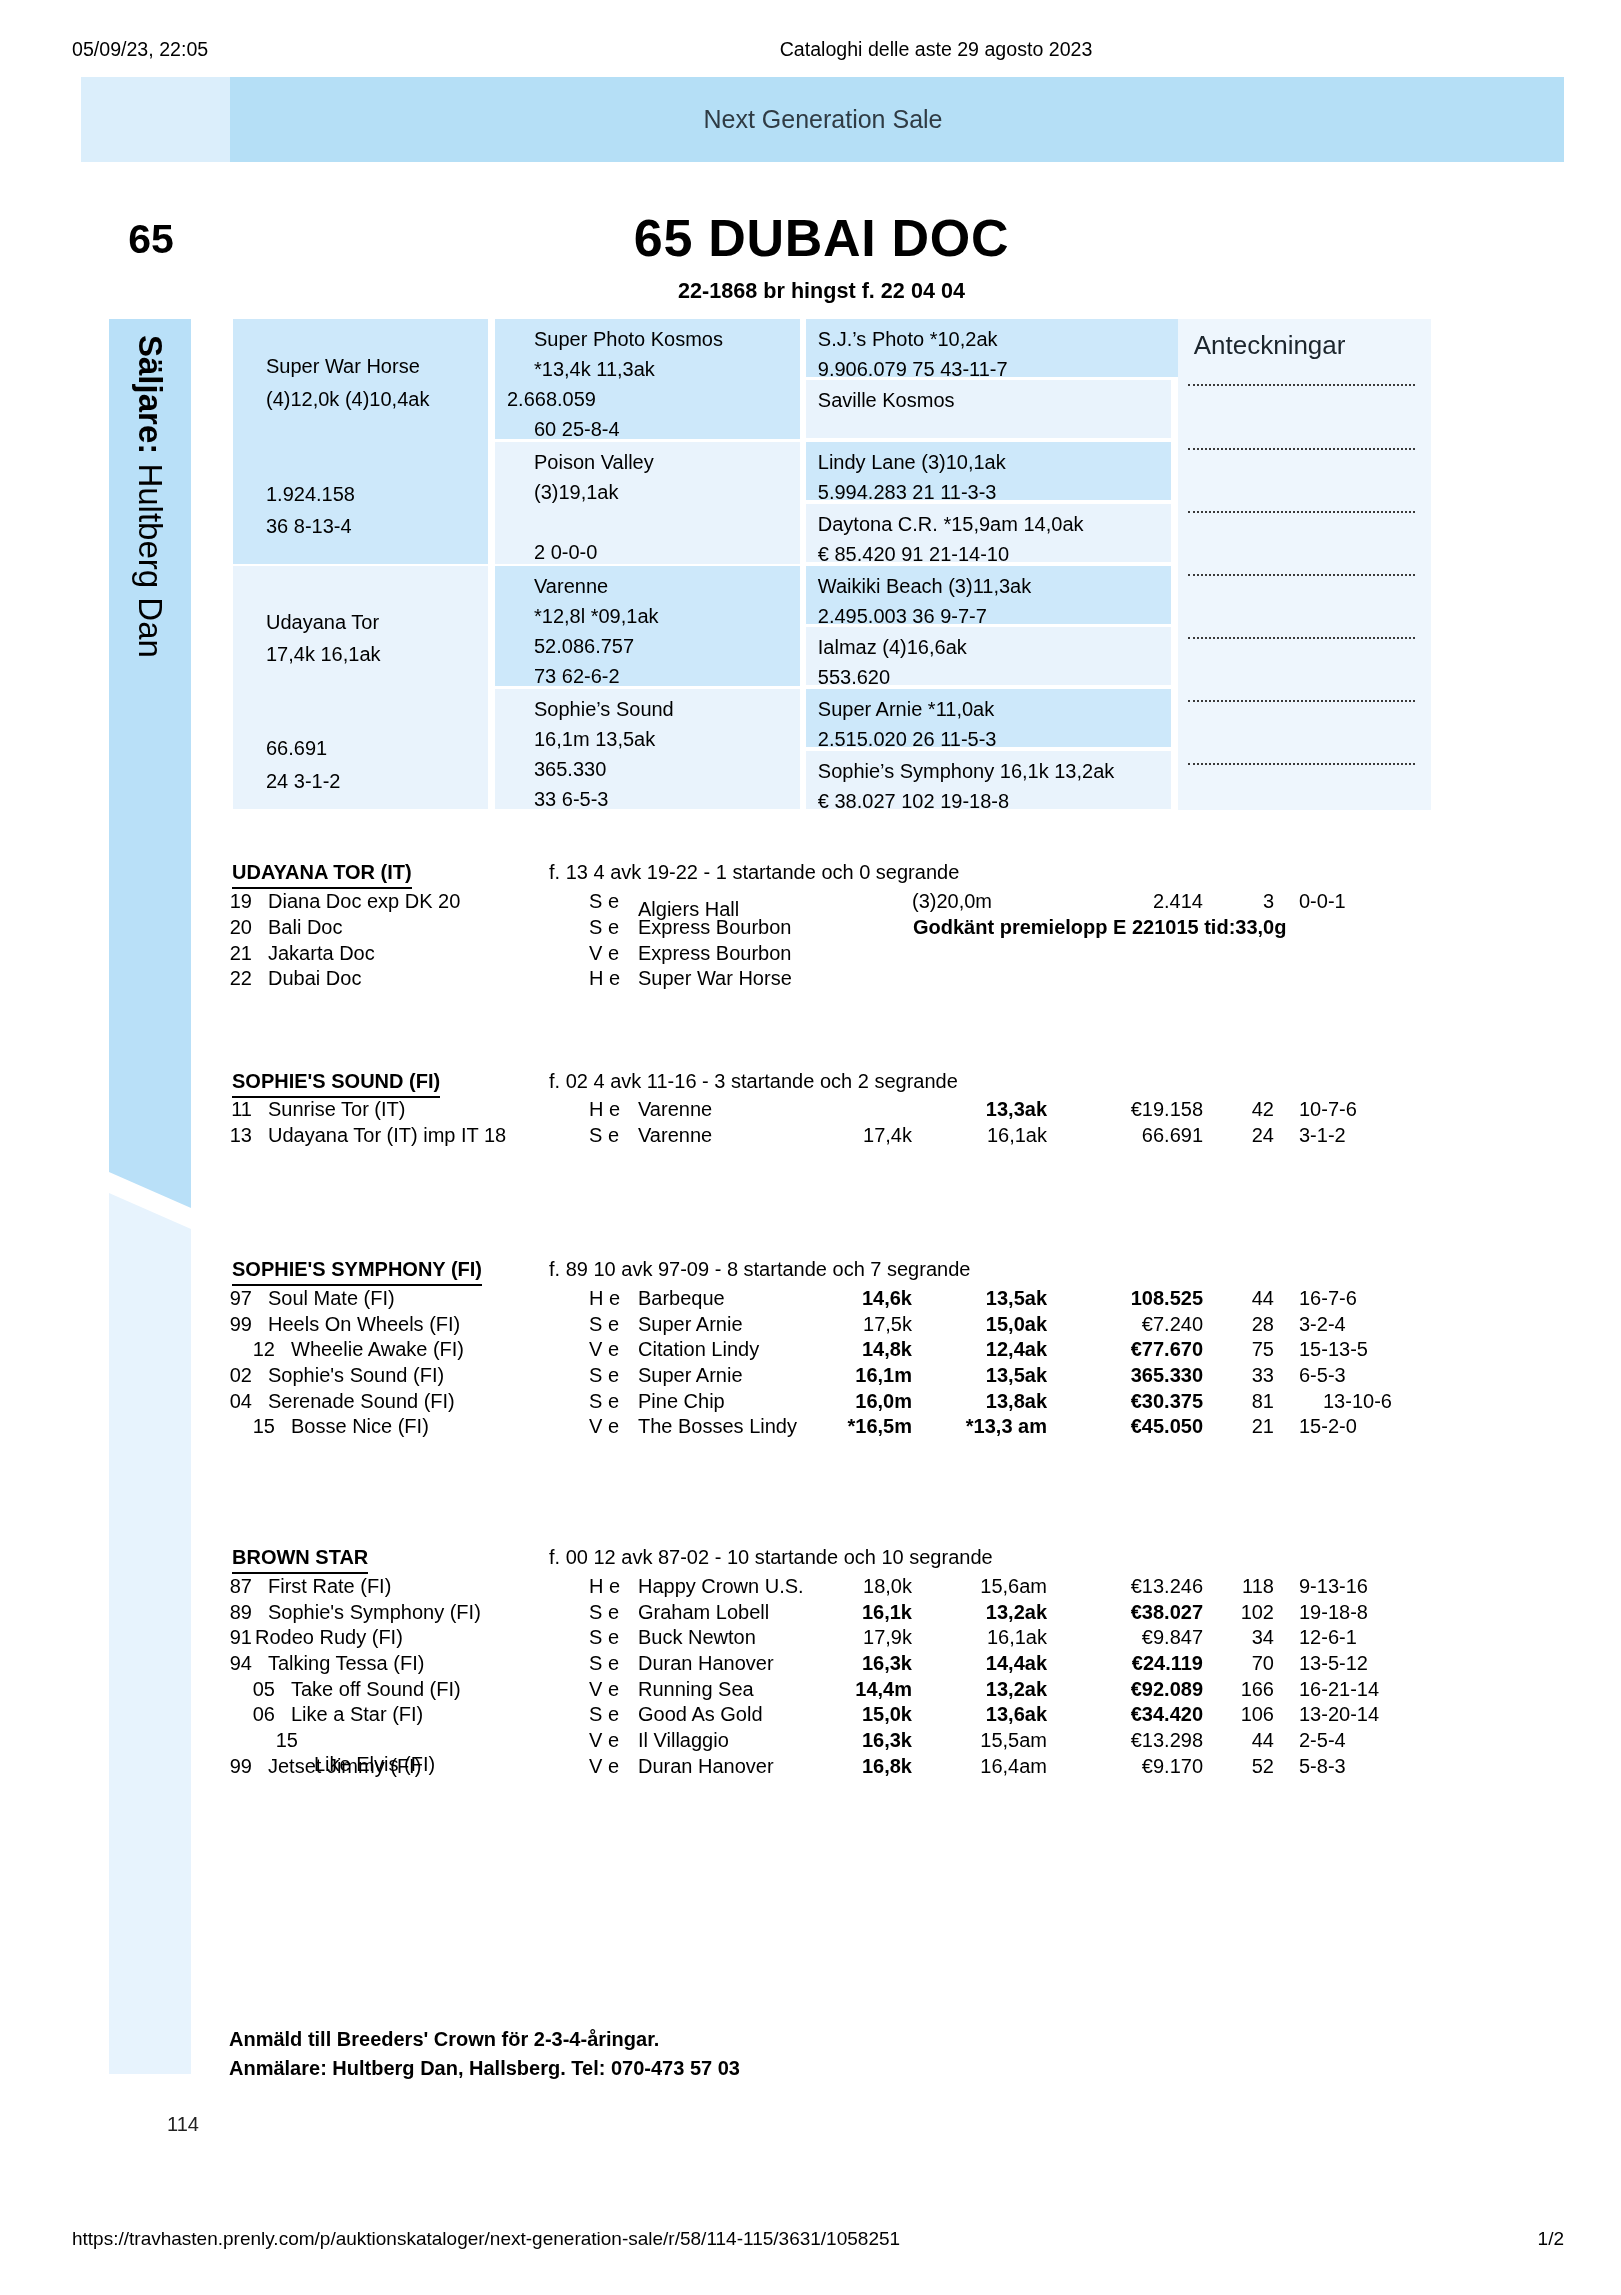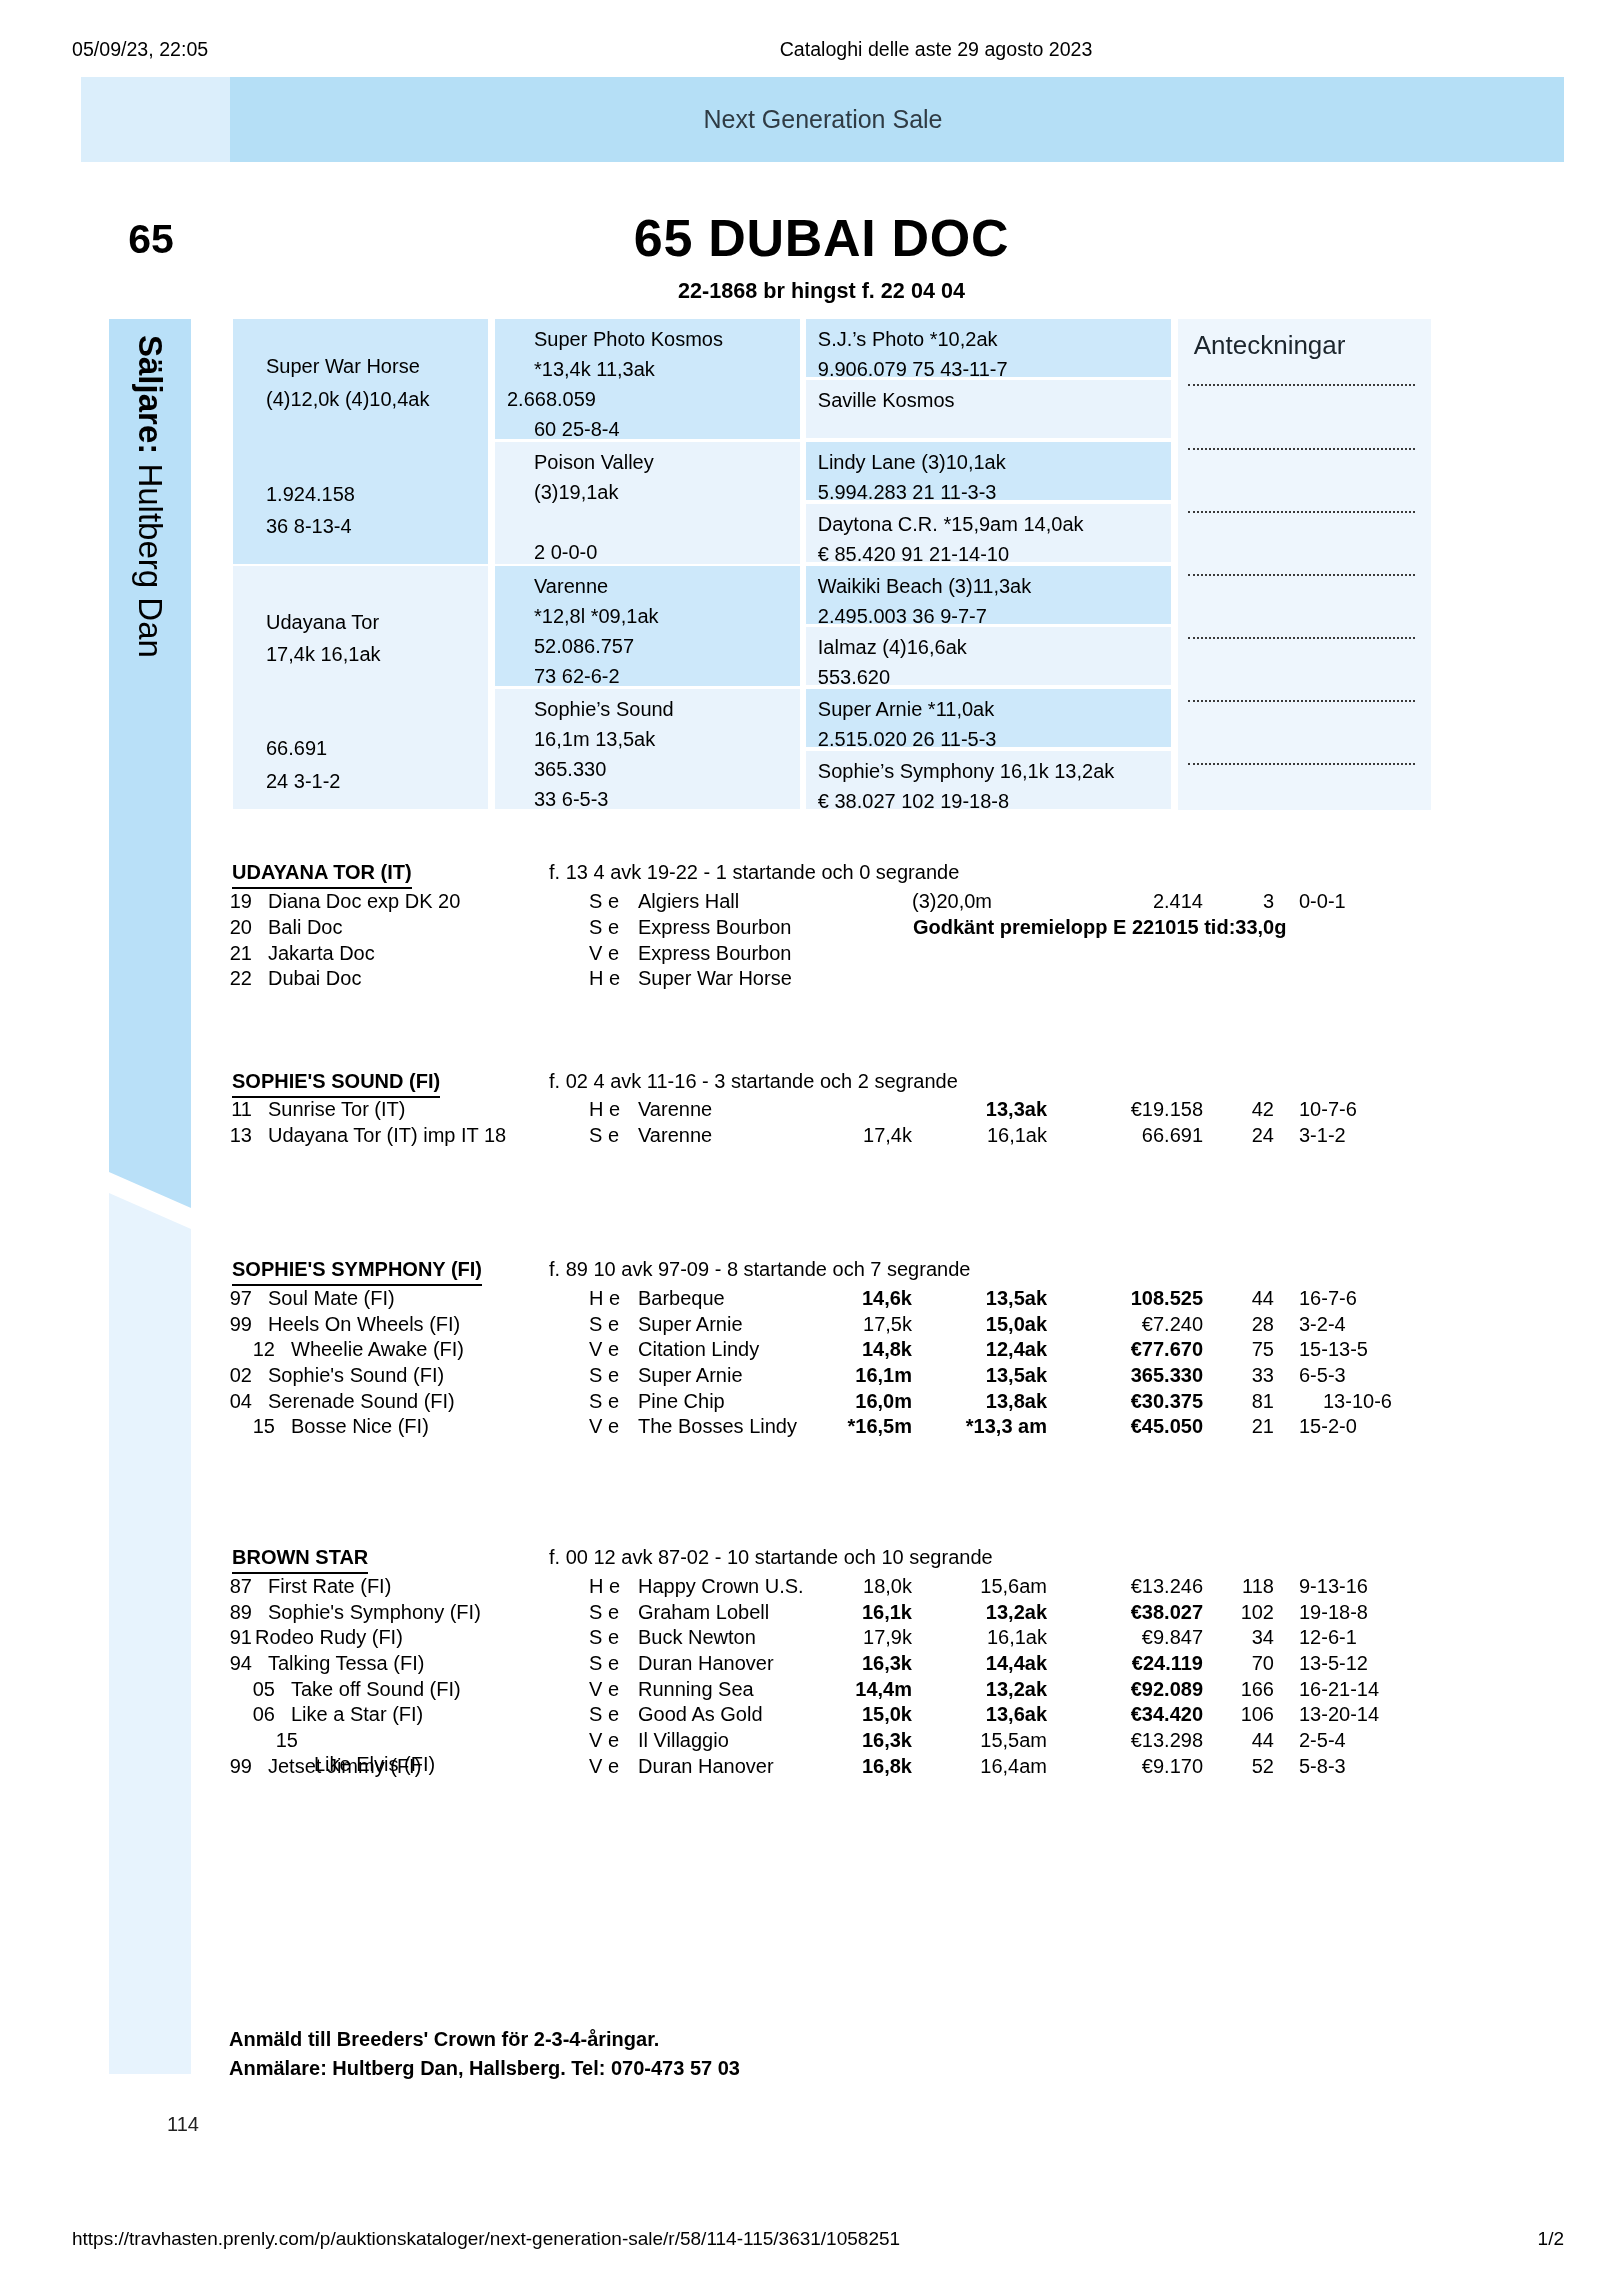--- a/index.html
+++ b/index.html
@@ -103,21 +103,21 @@
   <div class="ln" style="top:99px;">73 62-6-2</div>
 </div>
 <div class="cell light c2" style="top:689px;height:120px;">
   <div class="ln" style="top:9.2px;">Sophie’s Sound</div>
   <div class="ln" style="top:39px;">16,1m 13,5ak</div>
   <div class="ln" style="top:69px;">365.330</div>
   <div class="ln" style="top:99px;">33 6-5-3</div>
 </div>
 
 <div id="gg-container">
-    <div class="cell c3 blue" style="top: 319px; height: 58px;">
+    <div class="cell c3 blue" style="top: 319px; height: 58px; padding-left: 20px;">
       <div class="ln" style="top: 9.2px;">S.J.’s Photo *10,2ak</div>
       <div class="ln" style="top: 39px;">9.906.079 75 43-11-7</div>
     </div>
     <div class="cell c3 light" style="top: 380px; height: 58px;">
       <div class="ln" style="top: 9.2px;">Saville Kosmos</div>
     </div>
     <div class="cell c3 blue" style="top: 442px; height: 58px;">
       <div class="ln" style="top: 9.2px;">Lindy Lane (3)10,1ak</div>
       <div class="ln" style="top: 39px;">5.994.283 21 11-3-3</div>
     </div>
@@ -158,21 +158,21 @@
 
 <div id="sections">
     <div class="secrow" style="top: 861px;">
       <span class="sec-title">UDAYANA TOR (IT)</span>
       <span class="sec-info">f. 13 4 avk 19-22 - 1 startande och 0 segrande</span>
     </div>
     <div class="secrow" style="top: 890px;">
       <span class="fr" style="left: 209px; width: 43px; text-align: right; white-space: nowrap;">19</span>
       <span class="fr" style="left: 268px;">Diana Doc exp DK 20</span>
       <span class="fr" style="left: 589px;">S e</span>
-      <span class="fr" style="left: 638px;">Algiers Hall</span>
+      <span class="fr" style="left: 638px; margin-top: 8px;">Algiers Hall</span>
       <span class="fr" style="left: 912px; width: 135px; text-align: left; white-space: nowrap;">(3)20,0m</span>
       <span class="fr" style="left: 1054px; width: 149px; text-align: right; white-space: nowrap;">2.414</span>
       <span class="fr" style="left: 1211px; width: 63px; text-align: right; white-space: nowrap;">3</span>
       <span class="fr" style="left: 1299px;">0-0-1</span>
     </div>
     <div class="secrow" style="top: 916px;">
       <span class="fr" style="left: 209px; width: 43px; text-align: right; white-space: nowrap;">20</span>
       <span class="fr" style="left: 268px;">Bali Doc</span>
       <span class="fr" style="left: 589px;">S e</span>
       <span class="fr" style="left: 638px;">Express Bourbon</span>

